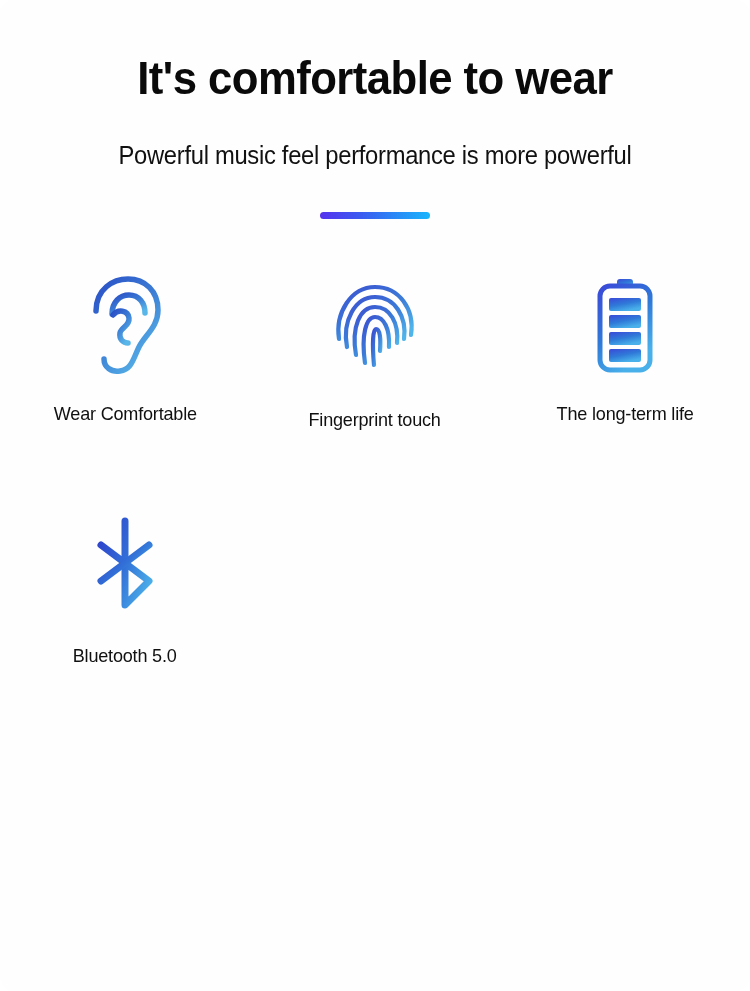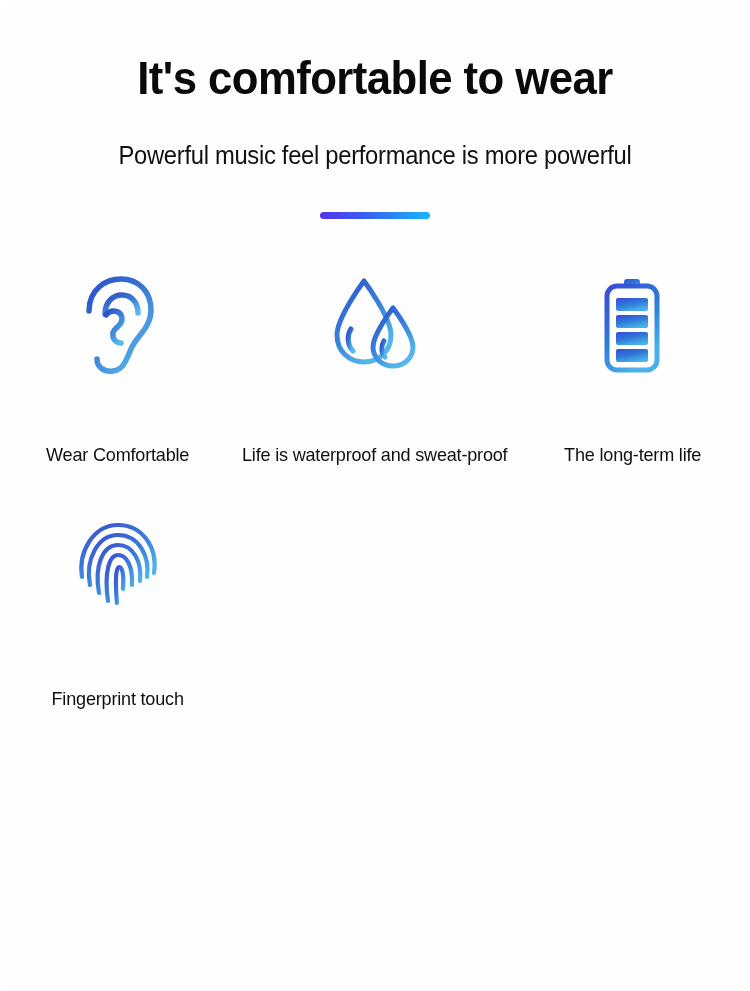--- a/index.html
+++ b/index.html
@@ -61,22 +61,22 @@
   
   .grid {
     margin-top: 52px;
     display: grid;
     grid-template-columns: repeat(3, 1fr);
     grid-template-rows: repeat(3, 238px);
   }
   .cell {
     display: flex;
     flex-direction: column;
+    align-items: center;
     justify-content: flex-start;
-    gap: 41px;
   }
   .icon-box {
     height: 108px;
     display: flex;
     align-items: center;
     justify-content: center;
   }
   .caption {
     font-size: 19px;
     color: #101010;
@@ -121,61 +121,20 @@
           <g fill="none" stroke="url(#gEar)" stroke-width="5.5" stroke-linecap="round" stroke-linejoin="round">
             <path d="M14 38 C14 16, 31 6, 46 6 C63 6, 76 18, 76 37 C76 54, 63 62, 57 74 C51 86, 50 96, 38 98 C29 99.5, 22 94, 22 86"></path>
             <path d="M30 41 C30 29, 38 22, 47 22 C57 22, 63 30, 63 40"></path>
             <path d="M31 42 C36 36, 46 37, 47 45 C48 53, 39 54, 38 60 C37 66, 41 70, 46 70"></path>
           </g>
         </svg>
       </div>
       <div class="caption">Wear Comfortable</div>
     </div>
 
-    <div class="cell r1">
-      <div class="icon-box">
-        <svg width="96" height="100" viewBox="0 0 96 100">
-          <defs>
-            <linearGradient id="gDrop" x1="0" y1="0" x2="0.6" y2="1">
-              <stop offset="0%" stop-color="#2b4fc8"></stop>
-              <stop offset="55%" stop-color="#3a82da"></stop>
-              <stop offset="100%" stop-color="#54b8ec"></stop>
-            </linearGradient>
-          </defs>
-          <g fill="none" stroke="url(#gDrop)" stroke-width="5" stroke-linecap="round" stroke-linejoin="round">
-            <path d="M37 6 C37 6, 10 42, 10 60 C10 76, 22 87, 37 87 C52 87, 64 76, 64 60 C64 42, 37 6, 37 6 Z"></path>
-            <path d="M24 54 C20 60, 20 70, 26 76"></path>
-            <path d="M66 33 C66 33, 46 59, 46 72 C46 83, 55 91, 66 91 C77 91, 86 83, 86 72 C86 59, 66 33, 66 33 Z"></path>
-            <path d="M57 66 C54 71, 54 78, 58 82"></path>
-          </g>
-        </svg>
-      </div>
-      <div class="caption">Life is waterproof and sweat-proof</div>
-    </div>
-
-    <div class="cell r1">
-      <div class="icon-box">
-        <svg width="62" height="98" viewBox="0 0 62 98">
-          <defs>
-            <linearGradient id="gBat" x1="0" y1="0" x2="0.5" y2="1">
-              <stop offset="0%" stop-color="#3a49d8"></stop>
-              <stop offset="55%" stop-color="#2f7ad8"></stop>
-              <stop offset="100%" stop-color="#49b0ea"></stop>
-            </linearGradient>
-          </defs>
-          <rect x="23" y="3" width="16" height="9" rx="3" fill="url(#gBat)"></rect>
-          <rect x="6" y="10" width="50" height="84" rx="10" fill="none" stroke="url(#gBat)" stroke-width="5"></rect>
-          <rect x="15" y="22" width="32" height="13" rx="2" fill="url(#gBat)"></rect>
-          <rect x="15" y="39" width="32" height="13" rx="2" fill="url(#gBat)"></rect>
-          <rect x="15" y="56" width="32" height="13" rx="2" fill="url(#gBat)"></rect>
-          <rect x="15" y="73" width="32" height="13" rx="2" fill="url(#gBat)"></rect>
-        </svg>
-      </div>
-      <div class="caption">The long-term life</div>
-    </div>
 
     <div class="cell r2">
       <div class="icon-box">
         <svg width="84" height="92" viewBox="0 0 84 92">
           <defs>
             <linearGradient id="gFp" x1="0" y1="0" x2="0.7" y2="1">
               <stop offset="0%" stop-color="#3b4fd0"></stop>
               <stop offset="55%" stop-color="#3b7bd8"></stop>
               <stop offset="100%" stop-color="#4fb4ea"></stop>
             </linearGradient>
@@ -185,19 +144,58 @@
             <path d="M14 68 C9 42, 22 18, 42 18 C62 18, 74 38, 71 60"></path>
             <path d="M23 76 C18 48, 27 28, 42 28 C57 28, 66 44, 64 64"></path>
             <path d="M32 84 C28 56, 33 38, 42 38 C51 38, 57 50, 56 68"></path>
             <path d="M41 86 C39 64, 40 50, 43 50 C47 50, 48 60, 47 72"></path>
           </g>
         </svg>
       </div>
       <div class="caption">Fingerprint touch</div>
     </div>
 
-
-
+    <div class="cell r1">
+      <div class="icon-box">
+        <svg width="62" height="98" viewBox="0 0 62 98">
+          <defs>
+            <linearGradient id="gBat" x1="0" y1="0" x2="0.5" y2="1">
+              <stop offset="0%" stop-color="#3a49d8"></stop>
+              <stop offset="55%" stop-color="#2f7ad8"></stop>
+              <stop offset="100%" stop-color="#49b0ea"></stop>
+            </linearGradient>
+          </defs>
+          <rect x="23" y="3" width="16" height="9" rx="3" fill="url(#gBat)"></rect>
+          <rect x="6" y="10" width="50" height="84" rx="10" fill="none" stroke="url(#gBat)" stroke-width="5"></rect>
+          <rect x="15" y="22" width="32" height="13" rx="2" fill="url(#gBat)"></rect>
+          <rect x="15" y="39" width="32" height="13" rx="2" fill="url(#gBat)"></rect>
+          <rect x="15" y="56" width="32" height="13" rx="2" fill="url(#gBat)"></rect>
+          <rect x="15" y="73" width="32" height="13" rx="2" fill="url(#gBat)"></rect>
+        </svg>
+      </div>
+      <div class="caption">The long-term life</div>
+    </div>
+
+
+
+    <div class="cell r3">
+      <div class="icon-box">
+        <svg width="76" height="96" viewBox="0 0 76 96">
+          <defs>
+            <linearGradient id="gBt" x1="0" y1="0.2" x2="1" y2="0.9">
+              <stop offset="0%" stop-color="#2f46cc"></stop>
+              <stop offset="50%" stop-color="#3272d8"></stop>
+              <stop offset="100%" stop-color="#4db4ea"></stop>
+            </linearGradient>
+          </defs>
+          <g fill="none" stroke="url(#gBt)" stroke-width="7" stroke-linecap="round" stroke-linejoin="round">
+            <path d="M38 6 L38 90 L62 66 L14 30"></path>
+            <path d="M14 66 L62 30"></path>
+          </g>
+        </svg>
+      </div>
+      <div class="caption">Bluetooth 5.0</div>
+    </div>
 
 
 
   </div>
 </div>
 
 </body></html>

